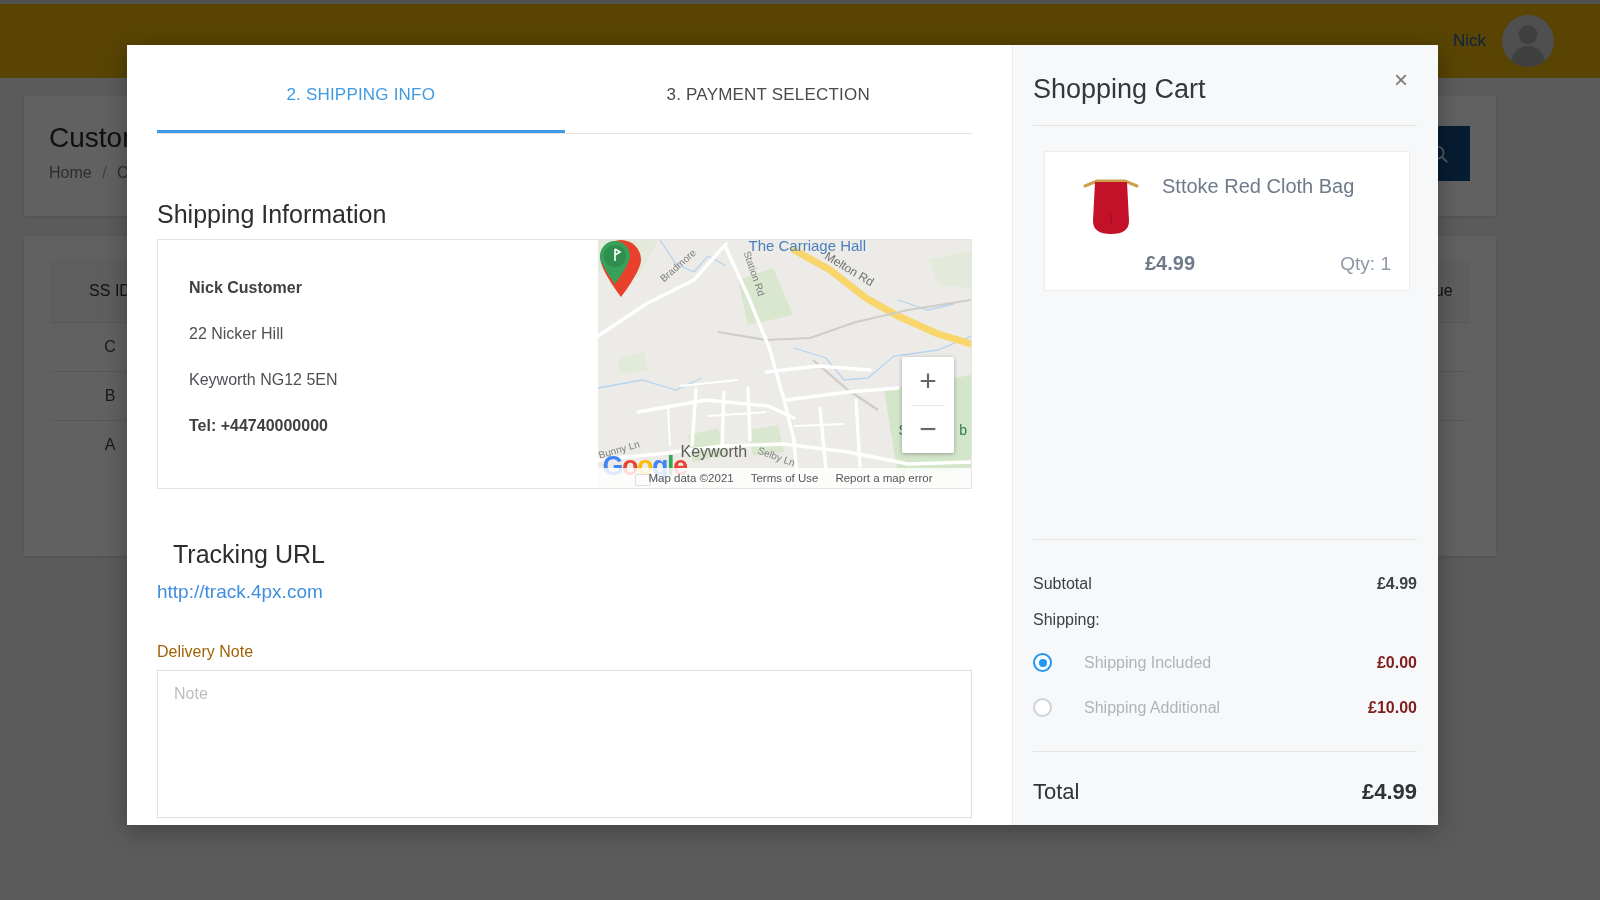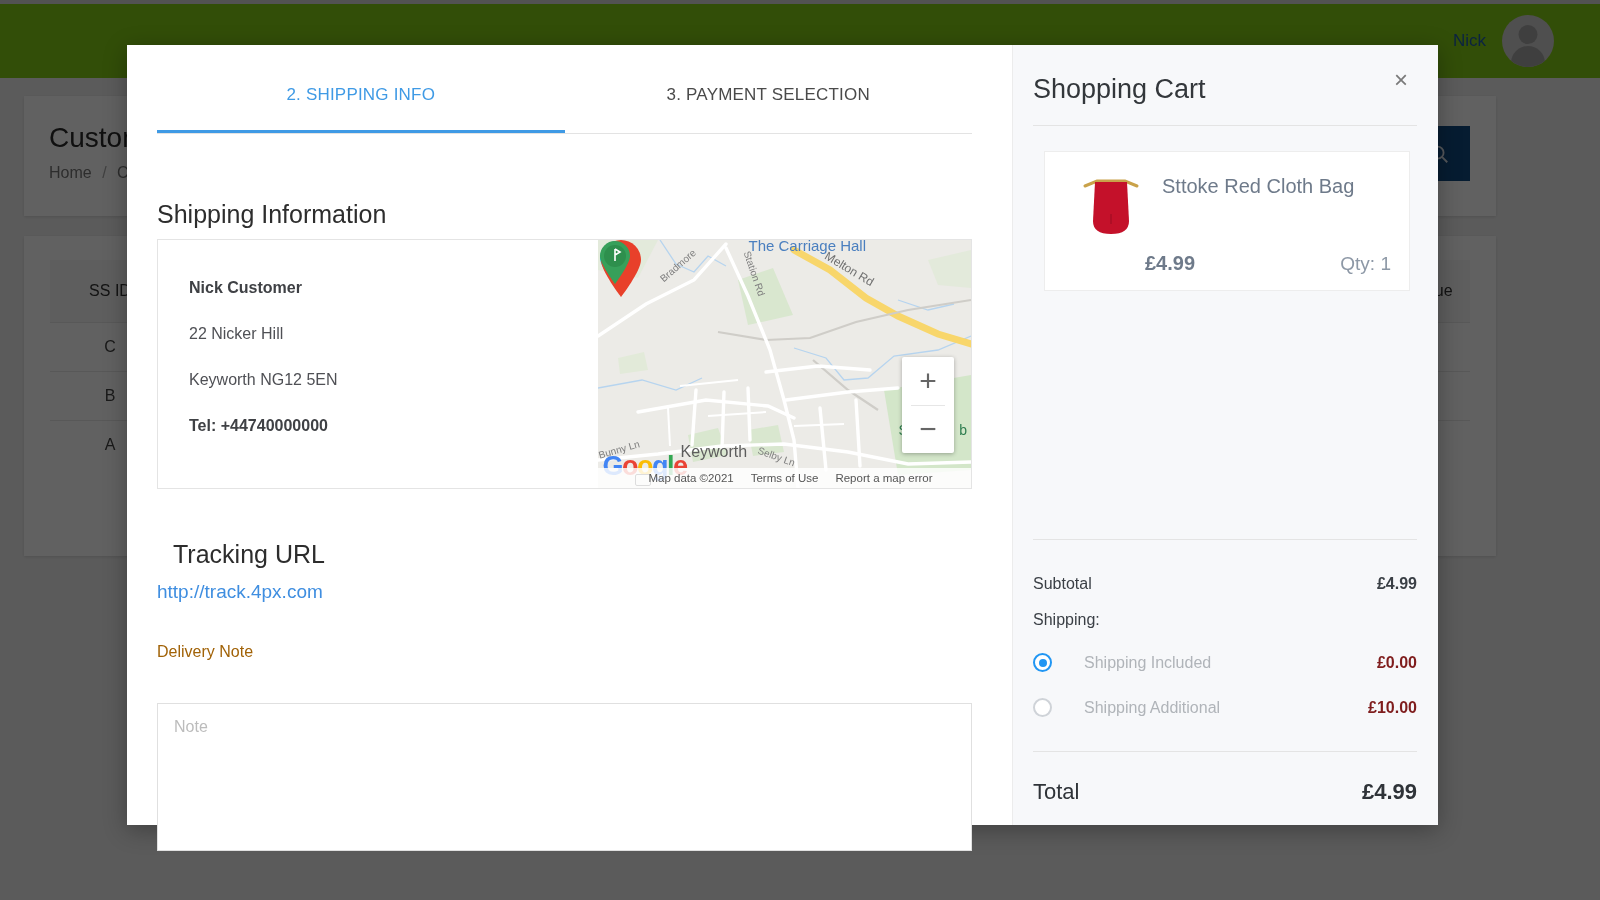--- a/index.html
+++ b/index.html
@@ -10,21 +10,21 @@
     background: #ffffff;
   }
 
   
   #page-root { position: absolute; inset: 0; background: #f0f0f0; }
 
   .bg-topstrip { position: absolute; left:0; top:0; width:1600px; height:4px; background:#d8d8d8; }
 
   .bg-header {
     position: absolute; left: 0; top: 4px; width: 1600px; height: 74px;
-    background: #84cc16;
+    background: #eab308;
     display: flex; align-items: center; justify-content: flex-end;
     padding-right: 46px; gap: 16px;
   }
   .bg-username { font-size: 17px; color: #1f5ea8; }
   .bg-avatar {
     width: 52px; height: 52px; border-radius: 50%;
     background: #cfcfcf; position: relative; overflow: hidden;
   }
   .bg-avatar::before {
     content:""; position:absolute; left:50%; top:10px; transform:translateX(-50%);
@@ -155,21 +155,21 @@
   #gl-logo span:nth-child(6){color:#ea4335}
   #kbd-icon { position:absolute; left: 37px; bottom: 2px; width: 16px; height: 12px; border:1px solid #444; border-radius:2px; }
 
   #tracking-heading { position:absolute; left: 46px; top: 495px; font-size: 25px; color:#2d2d2d; font-weight:400; }
   #tracking-link { position:absolute; left: 30px; top: 536px; font-size: 19px; color: #3f8ee0; text-decoration: none; }
 
   #note-label { position:absolute; left: 30px; top: 598px; font-size: 16px; color: #a16207; }
   #note-input {
     position:absolute; left: 30px; top: 625px; width: 815px; height: 148px;
     border: 1px solid #e0e0e0; background:#fff; resize:none;
-    font-family: inherit; font-size: 16px; color: #444; padding: 14px 16px; margin-top: 33px;
+    font-family: inherit; font-size: 16px; color: #444; padding: 14px 16px;
   }
   #note-input::placeholder { color: #bcbcbc; }
 
   
   #cart-pane {
     width: 426px; height: 100%; background: #f7f8fa; position: relative;
     border-left: 1px solid #ececec;
   }
   #cart-title { position:absolute; left: 20px; top: 29px; font-size: 27px; color:#33373b; font-weight:400; }
   #close-btn {

